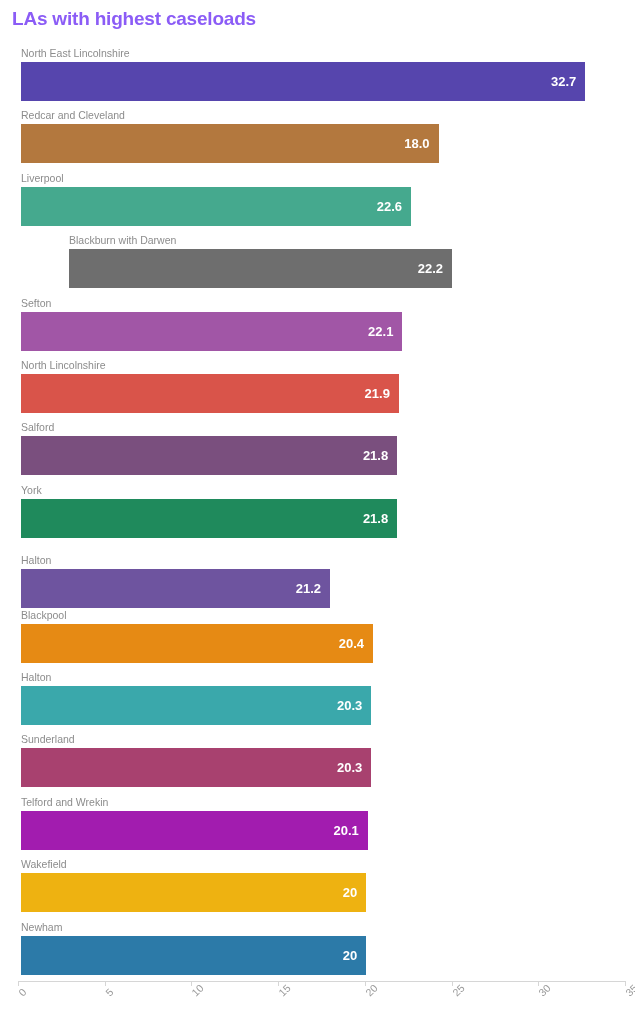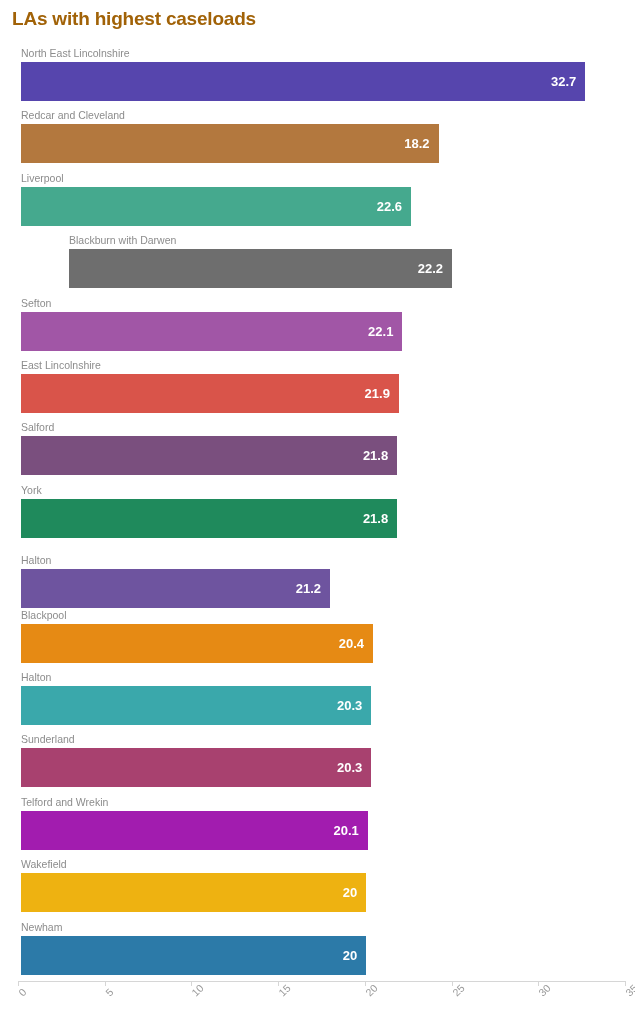--- a/index.html
+++ b/index.html
@@ -19,21 +19,21 @@
     width: 635px;
     height: 1024px;
     box-sizing: border-box;
   }
   .chart-title {
     position: absolute;
     left: 12px;
     top: 8px;
     font-size: 19px;
     font-weight: bold;
-    color: #a16207;
+    color: #8b5cf6;
     letter-spacing: -0.2px;
     white-space: nowrap;
   }
   .plot-area {
     position: absolute;
     left: 0;
     top: 46px;
     width: 635px;
     height: 935px;
   }
@@ -123,21 +123,21 @@
         <div class="bar-track">
           <div class="bar" style="width: 564.309px; background: rgb(86, 69, 173);">
             <div class="bar-value">32.7</div>
           </div>
         </div>
       </div>
       <div class="bar-row" style="top: 62.4px;">
         <div class="cat-label">Redcar and Cleveland</div>
         <div class="bar-track">
           <div class="bar" style="width: 417.623px; background: rgb(179, 120, 62);">
-            <div class="bar-value">18.2</div>
+            <div class="bar-value">18.0</div>
           </div>
         </div>
       </div>
       <div class="bar-row" style="top: 124.8px;">
         <div class="cat-label">Liverpool</div>
         <div class="bar-track">
           <div class="bar" style="width: 390.011px; background: rgb(69, 169, 142);">
             <div class="bar-value">22.6</div>
           </div>
         </div>
@@ -152,21 +152,21 @@
       </div>
       <div class="bar-row" style="top: 249.6px;">
         <div class="cat-label">Sefton</div>
         <div class="bar-track">
           <div class="bar" style="width: 381.383px; background: rgb(161, 86, 166);">
             <div class="bar-value">22.1</div>
           </div>
         </div>
       </div>
       <div class="bar-row" style="top: 312px;">
-        <div class="cat-label">East Lincolnshire</div>
+        <div class="cat-label">North Lincolnshire</div>
         <div class="bar-track">
           <div class="bar" style="width: 377.931px; background: rgb(217, 84, 74);">
             <div class="bar-value">21.9</div>
           </div>
         </div>
       </div>
       <div class="bar-row" style="top: 374.4px;">
         <div class="cat-label">Salford</div>
         <div class="bar-track">
           <div class="bar" style="width: 376.206px; background: rgb(122, 79, 126);">

